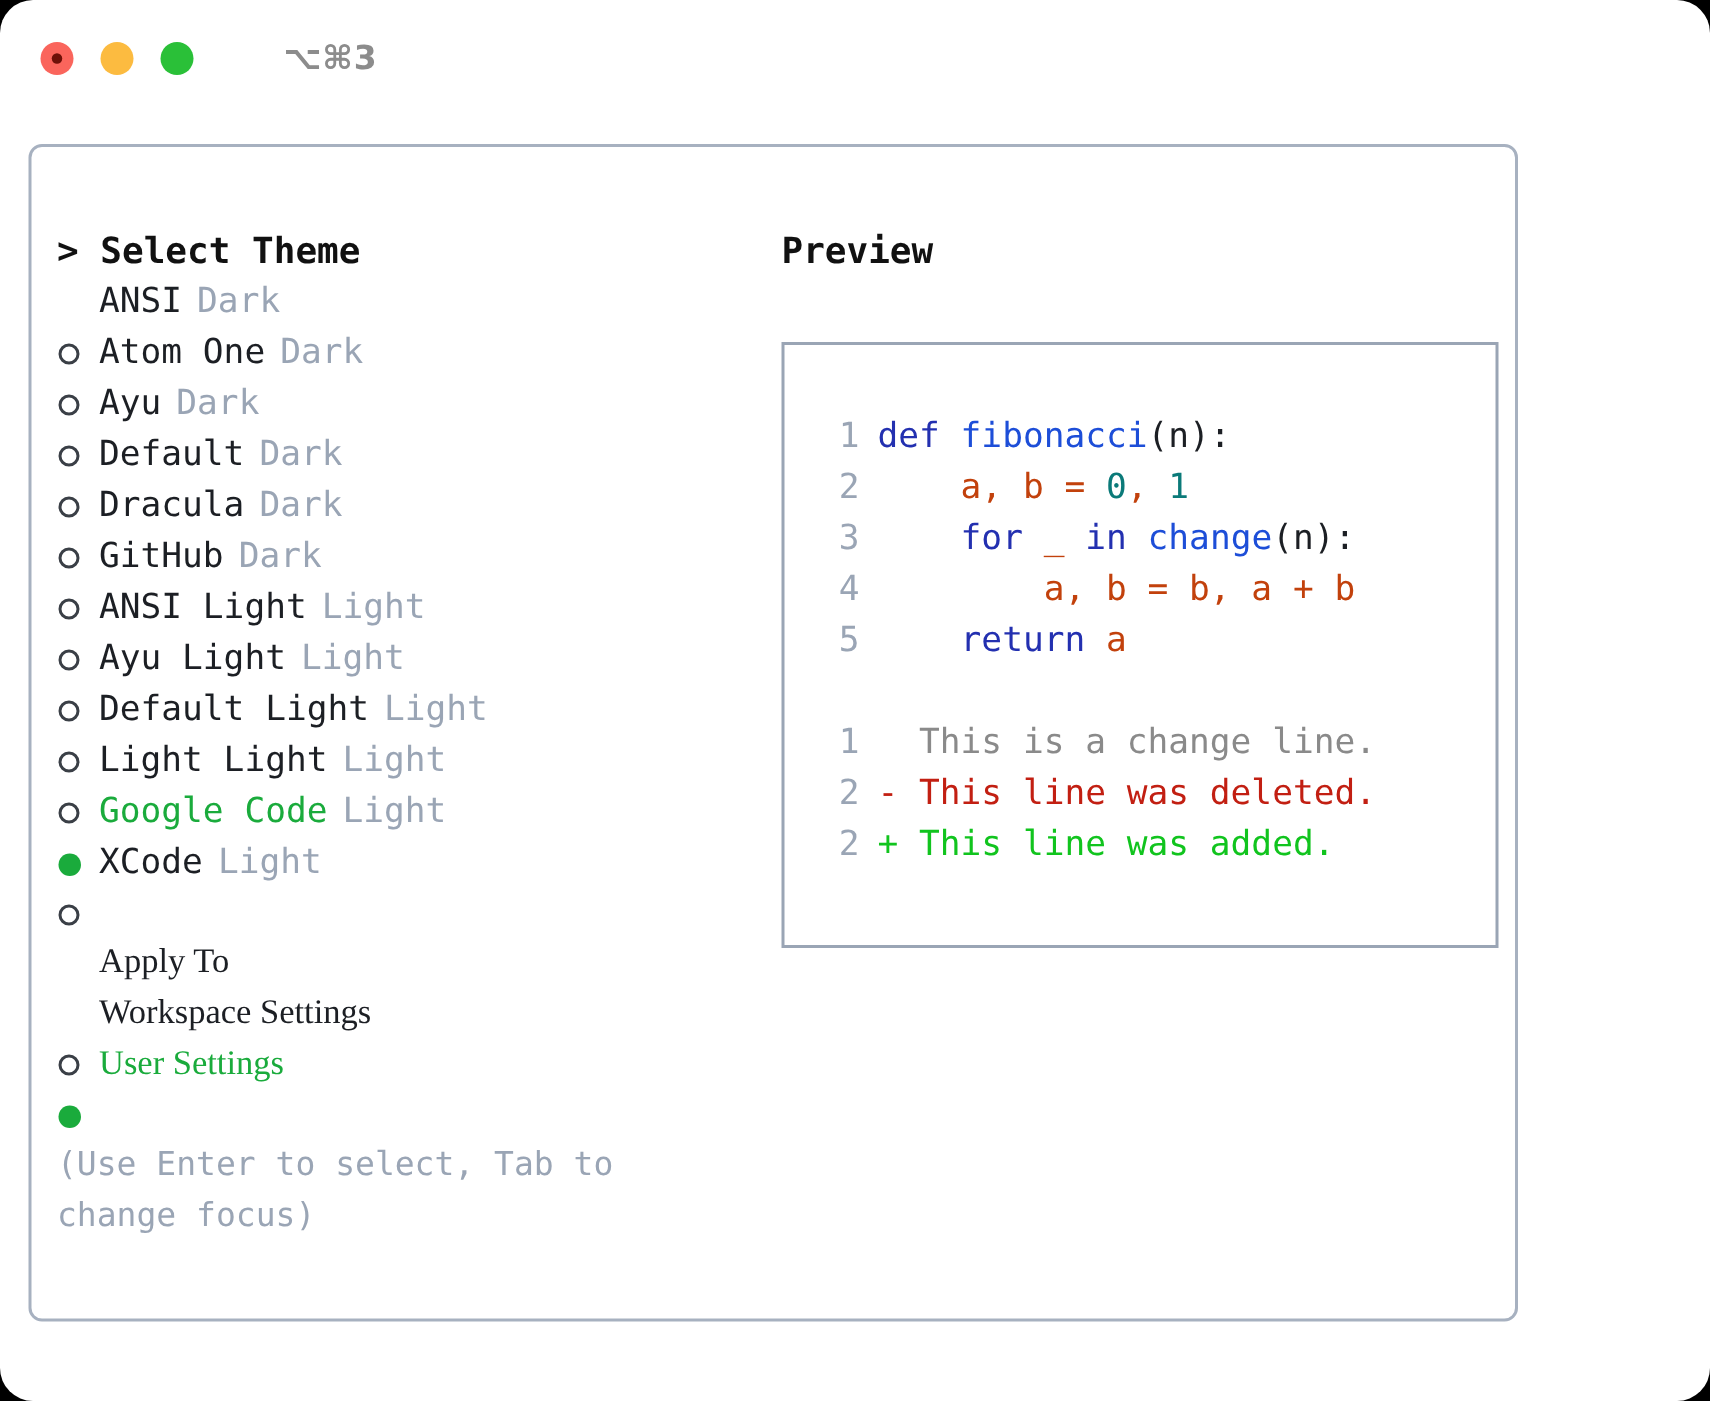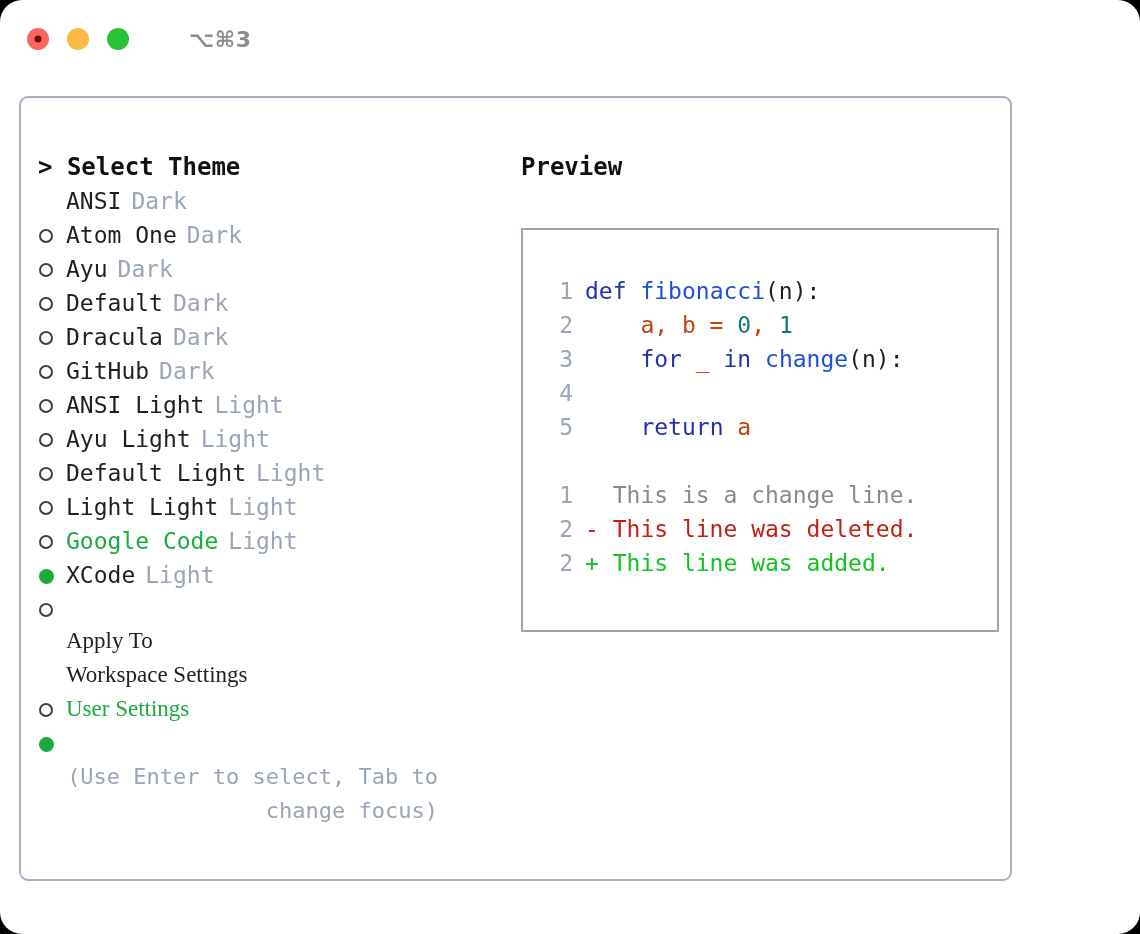--- a/index.html
+++ b/index.html
@@ -136,21 +136,20 @@
     white-space: pre;
   }
 
   #hint {
     margin-top: 34px;
     font-size: 22px;
     line-height: 34px;
     color: #9aa5b5;
     width: 400px;
     white-space: pre-wrap;
-    text-align: right;
   }
 
   
   #right-col {
     flex: 1 1 auto;
     padding-left: 18px;
   }
 
   #preview-box {
     margin-top: 44px;
@@ -231,21 +230,21 @@
         <div id="hint">(Use Enter to select, Tab to change focus)</div>
       </div>
 
       <div id="right-col">
         <div class="hdr">Preview</div>
         <div id="preview-box">
           <div id="code-block">
               <div class="code-line"><span class="ln">1</span><span class="code-body"><span class="tok-kw">def </span><span class="tok-fn">fibonacci</span><span class="tok-punc">(n):</span></span></div>
               <div class="code-line"><span class="ln">2</span><span class="code-body"><span class="tok-txt">    a, b = </span><span class="tok-num">0</span><span class="tok-txt">, </span><span class="tok-num">1</span></span></div>
               <div class="code-line"><span class="ln">3</span><span class="code-body"><span class="tok-txt">    </span><span class="tok-kw">for</span><span class="tok-txt"> _ </span><span class="tok-kw">in</span><span class="tok-txt"> </span><span class="tok-fn">change</span><span class="tok-punc">(n):</span></span></div>
-              <div class="code-line"><span class="ln">4</span></div>
+              <div class="code-line"><span class="ln">4</span><span class="code-body"><span class="tok-txt">        a, b = b, a + b</span></span></div>
               <div class="code-line"><span class="ln">5</span><span class="code-body"><span class="tok-txt">    </span><span class="tok-kw">return</span><span class="tok-txt"> a</span></span></div>
             </div>
           <div class="spacer-line"></div>
           <div id="diff-block">
               <div class="code-line"><span class="ln">1</span><span class="code-body diff-ctx">  This is a change line.</span></div>
               <div class="code-line"><span class="ln">2</span><span class="code-body diff-del">- This line was deleted.</span></div>
               <div class="code-line"><span class="ln">2</span><span class="code-body diff-add">+ This line was added.</span></div>
             </div>
         </div>
       </div>

